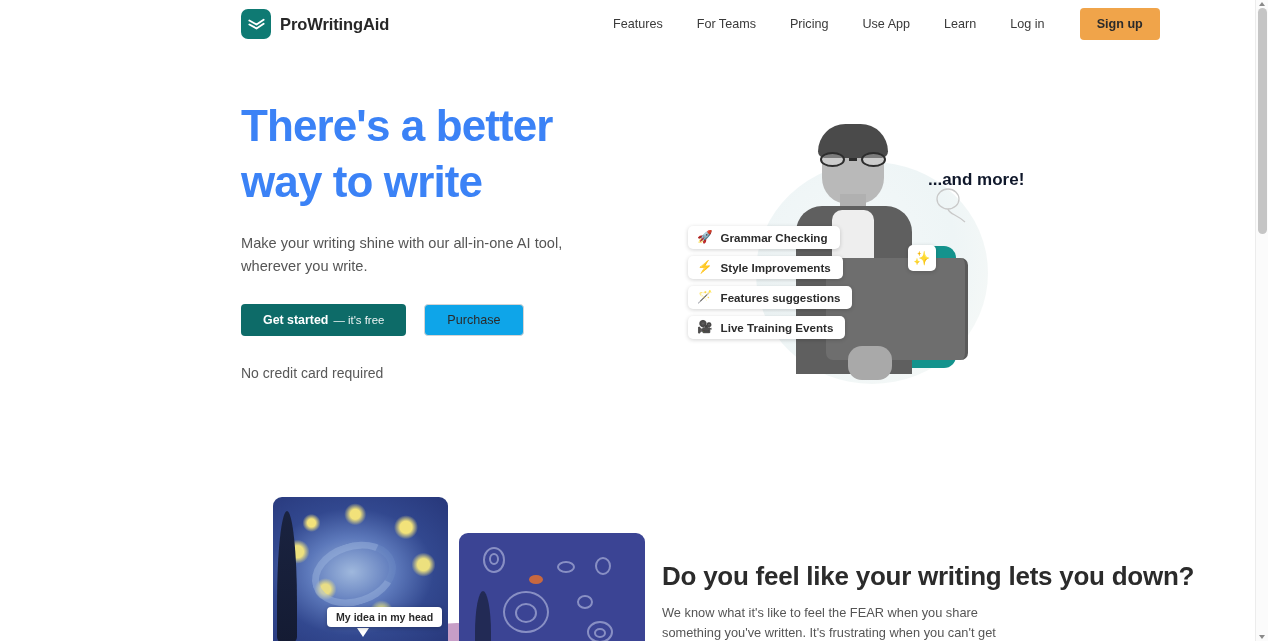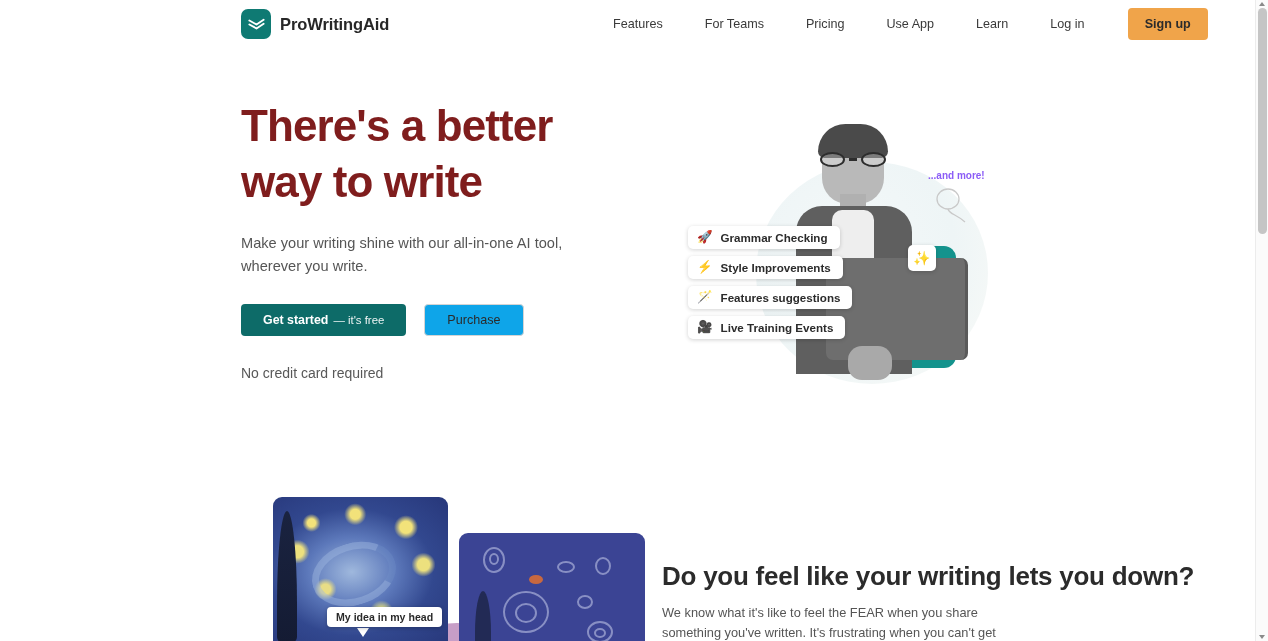--- a/index.html
+++ b/index.html
@@ -36,21 +36,21 @@
   }
   .logo-mark svg { display: block; }
   .brand-name {
     font-size: 16.5px; font-weight: bold; color: #272727;
     letter-spacing: -0.1px; white-space: nowrap;
   }
 
   .nav {
     position: absolute; left: 600px; top: 0;
     height: 48px;
-    display: flex; align-items: center; gap: 16px;
+    display: flex; align-items: center; gap: 8px;
   }
   .nav-link {
     font-size: 12.6px; color: #3a3a3a;
     padding: 6px 13px; white-space: nowrap;
     text-decoration: none; cursor: pointer;
   }
   .nav-signup {
     margin-left: 14px;
     background: #f0a44a;
     color: #2b2b2b;
@@ -59,21 +59,21 @@
     padding: 9px 17px;
     cursor: pointer;
     font-family: "Liberation Sans", sans-serif;
     white-space: nowrap;
   }
 
   
   .hero-text { position: absolute; left: 241px; top: 98px; width: 400px; }
   .hero-title {
     font-size: 44px; line-height: 56px; font-weight: bold;
-    color: #7f1d1d; letter-spacing: -0.9px;
+    color: #3b82f6; letter-spacing: -0.9px;
   }
   .hero-sub {
     margin-top: 22px;
     font-size: 14.6px; line-height: 23px; color: #555555;
     width: 330px;
   }
   .cta-row {
     position: absolute; left: 241px; top: 304px;
     display: flex; align-items: flex-start; gap: 18px;
   }
@@ -194,21 +194,21 @@
   .badge-sparkle {
     position: absolute; left: 248px; top: 145px;
     width: 28px; height: 26px; border-radius: 5px;
     background: #ffffff;
     box-shadow: 0 1px 4px rgba(0,0,0,.18);
     display: flex; align-items: center; justify-content: center;
     font-size: 14px;
   }
   .and-more {
     position: absolute; left: 268px; top: 70px;
-    font-size: 10px; font-weight: bold; color: #8b5cf6;
+    font-size: 17px; font-weight: bold; color: #0f172a;
     white-space: nowrap;
   }
   .balloon {
     position: absolute; left: 274px; top: 88px;
     width: 34px; height: 36px;
   }
 
   
   .sec2-art {
     position: absolute; left: 249px; top: 497px;

